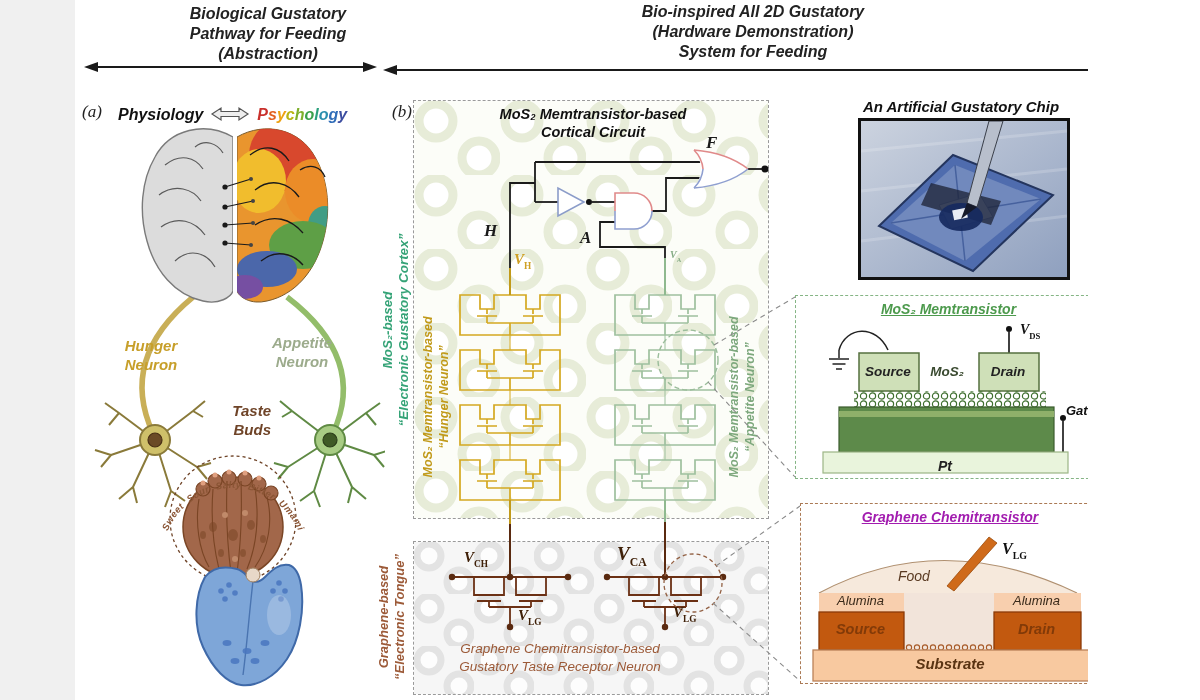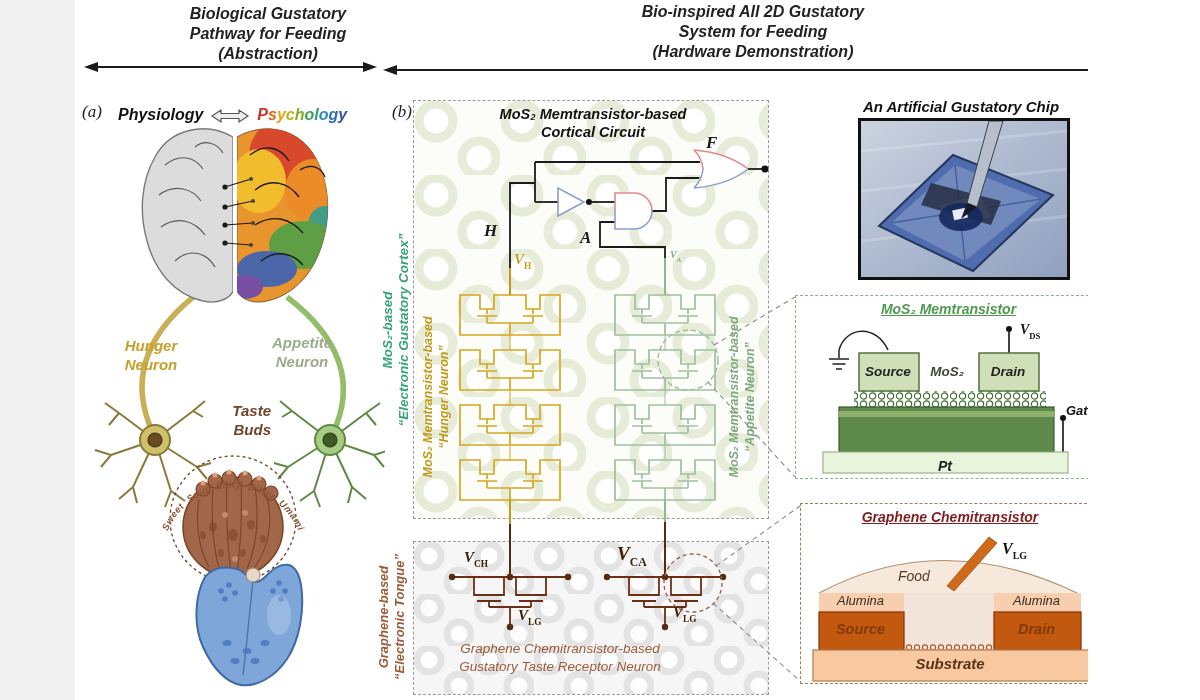--- a/index.html
+++ b/index.html
@@ -30,40 +30,40 @@
   <div class="edge" style="left:0;"></div>
   <div class="edge" style="left:1125px;"></div>
 
   <div class="hdr" style="left:138px;top:4px;width:260px;">
     <div>Biological Gustatory</div>
     <div>Pathway for Feeding</div>
     <div>(Abstraction)</div>
   </div>
   <div class="hdr" style="left:558px;top:2px;width:390px;">
     <div>Bio-inspired All 2D Gustatory</div>
+    <div>(Hardware Demonstration)</div>
     <div>System for Feeding</div>
-    <div>(Hardware Demonstration)</div>
   </div>
 
   <svg class="abs nopt" style="left:0;top:58px;" width="1200" height="26">
     <g stroke="#1a1a1a" stroke-width="2">
       <line x1="95" y1="9" x2="366" y2="9"></line>
       <line x1="394" y1="12" x2="1107" y2="12"></line>
     </g>
     <g fill="#1a1a1a">
       <polygon points="84,9 98,4 98,14"></polygon>
       <polygon points="377,9 363,4 363,14"></polygon>
       <polygon points="383,12 397,7 397,17"></polygon>
       <polygon points="1118,12 1104,7 1104,17"></polygon>
     </g>
   </svg>
 
   <div class="lbl panlab" style="left:82px;top:103px;">(a)</div>
 
-  <div class="abs" style="left:118px;top:106px;display:flex;align-items:flex-end;gap:7px;">
+  <div class="abs" style="left:118px;top:106px;display:flex;align-items:flex-start;gap:7px;">
     <span class="bd it" style="font-size:16px;color:#111;">Physiology</span>
     <svg width="40" height="16">
       <polygon points="2,8 11,2 11,5.5 29,5.5 29,2 38,8 29,14 29,10.5 11,10.5 11,14" fill="#eeeeee" stroke="#555" stroke-width="1.2"></polygon>
     </svg>
     <span class="bd it" style="font-size:16px;"><span style="color: rgb(201, 48, 44);">P</span><span style="color: rgb(226, 96, 31);">s</span><span style="color: rgb(237, 162, 18);">y</span><span style="color: rgb(185, 181, 21);">c</span><span style="color: rgb(127, 176, 44);">h</span><span style="color: rgb(60, 161, 76);">o</span><span style="color: rgb(43, 160, 124);">l</span><span style="color: rgb(44, 143, 174);">o</span><span style="color: rgb(47, 108, 184);">g</span><span style="color: rgb(60, 77, 160);">y</span></span>
   </div>
 
   <svg class="abs nopt" style="left:75px;top:95px;" width="310" height="605" viewBox="0 0 310 605">
     <defs>
       <clipPath id="rh">
@@ -485,21 +485,21 @@
       <rect x="103" y="89" width="92" height="56" fill="#f2e4da"></rect>
       <polygon points="146,82 188,33 196,39 153,87" fill="#cf6a1a" stroke="#9a4a0a" stroke-width="0.8"></polygon>
       <rect x="18" y="89" width="85" height="19" fill="#f8cfae"></rect>
       <rect x="193" y="89" width="87" height="19" fill="#f8cfae"></rect>
       <rect x="18" y="108" width="85" height="38" fill="#c2590f" stroke="#8a3a08" stroke-width="1.3"></rect>
       <rect x="193" y="108" width="87" height="38" fill="#c2590f" stroke="#8a3a08" stroke-width="1.3"></rect>
       <rect x="103" y="140" width="90" height="8" fill="url(#latb)"></rect>
       <rect x="12" y="146" width="276" height="31" fill="#f8c9a0" stroke="#bb8258" stroke-width="1.3"></rect>
     </svg>
   </div>
-  <div class="lbl bd it ctr" style="left:800px;top:508px;width:300px;font-size:14px;color:#7f1d1d;text-decoration:underline;">Graphene Chemitransistor</div>
+  <div class="lbl bd it ctr" style="left:800px;top:508px;width:300px;font-size:14px;color:#a21caf;text-decoration:underline;">Graphene Chemitransistor</div>
   <div class="lbl it" style="left:898px;top:567px;font-size:14px;color:#5a3a22;">Food</div>
   <div class="lbl math" style="left:1002px;top:540px;font-size:16px;color:#111;">
     <span>V</span><sub>LG</sub>
   </div>
   <div class="lbl it ctr" style="left:818px;top:592px;width:85px;font-size:13px;color:#3a2a1a;">Alumina</div>
   <div class="lbl it ctr" style="left:993px;top:592px;width:87px;font-size:13px;color:#3a2a1a;">Alumina</div>
   <div class="lbl bd it ctr" style="left:818px;top:620px;width:85px;font-size:14.5px;color:rgba(95,42,5,0.65);">Source</div>
   <div class="lbl bd it ctr" style="left:993px;top:620px;width:87px;font-size:14.5px;color:rgba(95,42,5,0.65);">Drain</div>
   <div class="lbl bd it ctr" style="left:870px;top:655px;width:160px;font-size:15px;color:#5a3413;">Substrate</div>
 

